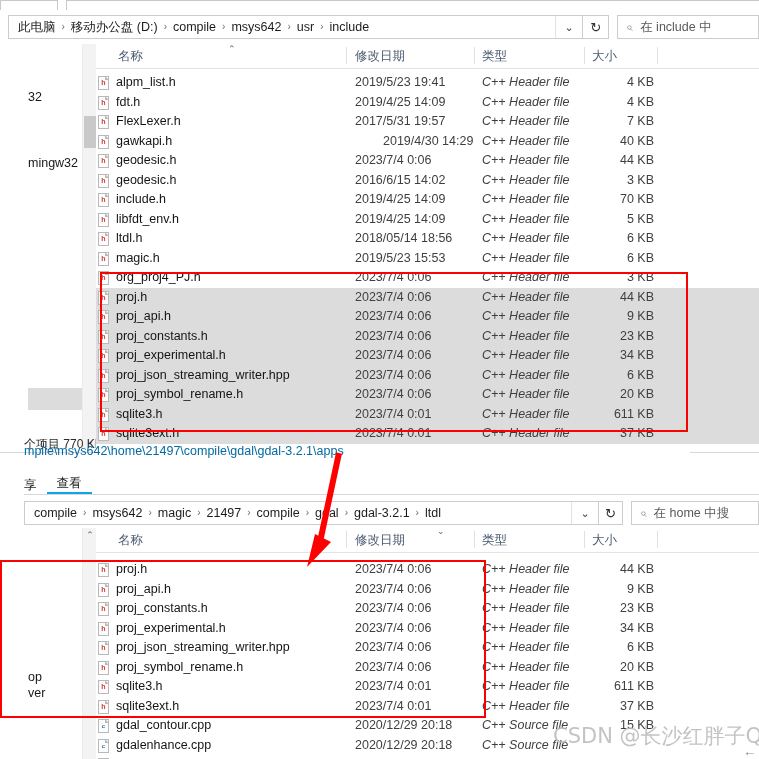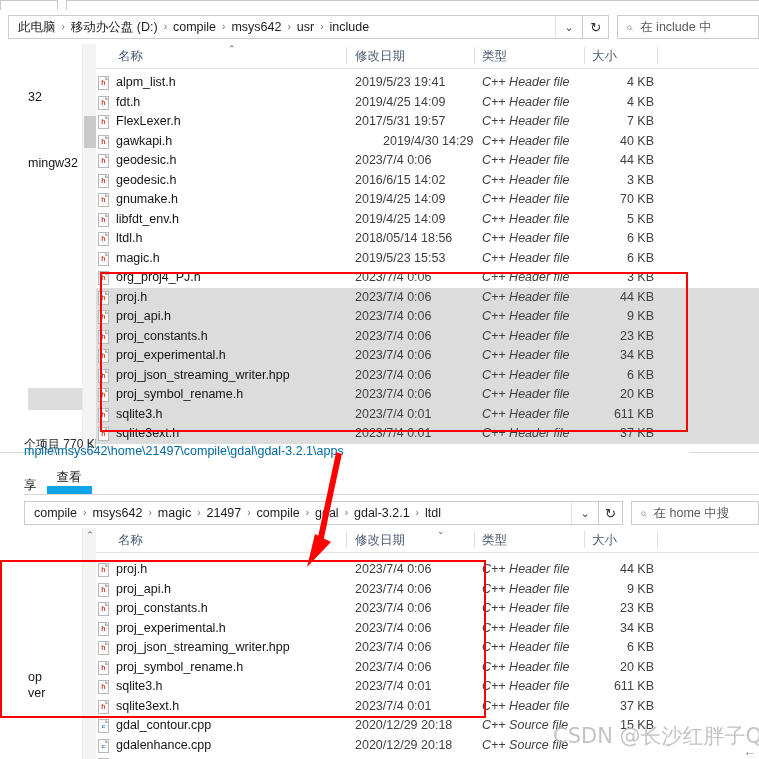--- a/index.html
+++ b/index.html
@@ -113,21 +113,21 @@
   
   .ribbon {
     position: absolute;
     height: 22px;
     display: flex;
     align-items: flex-end;
     font-size: 12.5px;
     color: #222;
   }
   .ribbon .rtab { padding: 0 10px; line-height: 18px; }
-  .ribbon .rtab.active { border-bottom: 8px solid #0ea5e9; }
+  .ribbon .rtab.active { border-bottom: 2px solid #0ea5e9; }
 
   
   .pane {
     position: absolute;
     background: #ffffff;
     overflow: hidden;
   }
   .colheaders {
     position: relative;
     height: 24px;
@@ -387,21 +387,21 @@
         </div>
         <div class="row">
           <span class="ficon h">h</span>
           <span class="c-name">geodesic.h</span>
           <span class="c-date" style="left: 259px;">2016/6/15 14:02</span>
           <span class="c-type" style="left: 386px;">C++ Header file</span>
           <span class="c-size" style="left: 466px; width: 92px;">3 KB</span>
         </div>
         <div class="row">
           <span class="ficon h">h</span>
-          <span class="c-name">gnumake.h</span>
+          <span class="c-name">include.h</span>
           <span class="c-date" style="left: 259px;">2019/4/25 14:09</span>
           <span class="c-type" style="left: 386px;">C++ Header file</span>
           <span class="c-size" style="left: 466px; width: 92px;">70 KB</span>
         </div>
         <div class="row">
           <span class="ficon h">h</span>
           <span class="c-name">libfdt_env.h</span>
           <span class="c-date" style="left: 259px;">2019/4/25 14:09</span>
           <span class="c-type" style="left: 386px;">C++ Header file</span>
           <span class="c-size" style="left: 466px; width: 92px;">5 KB</span>

